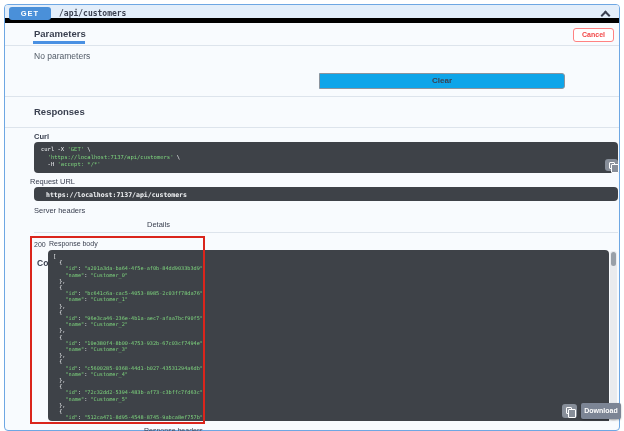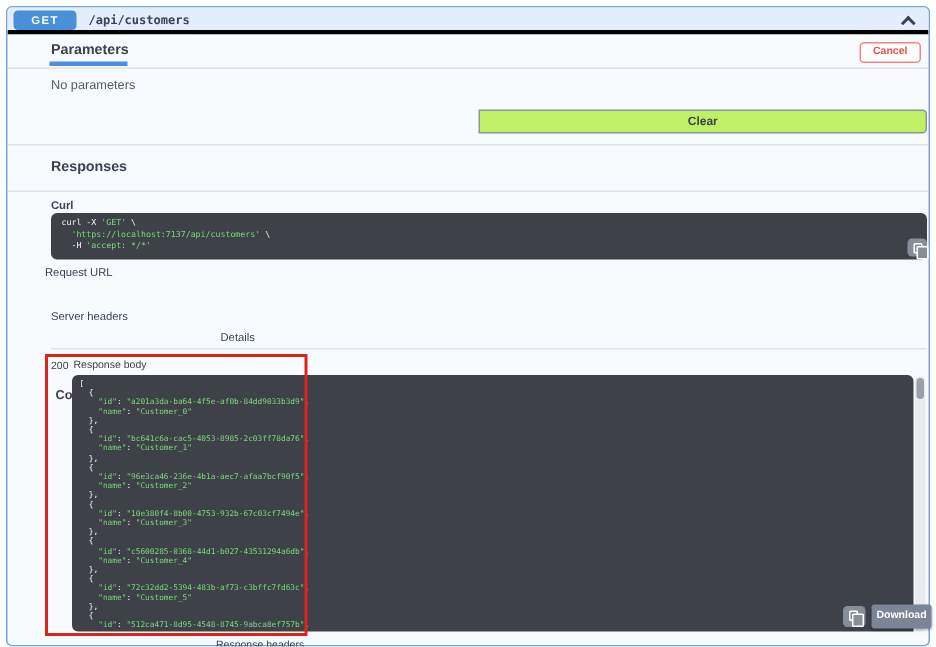--- a/index.html
+++ b/index.html
@@ -3,42 +3,42 @@
 <meta charset="utf-8">
 <style>
   * { margin:0; padding:0; box-sizing:border-box; }
   body { font-family:"Liberation Sans", sans-serif; background:#fff; }
   #app { position:relative; width:624px; height:431px; background:#fff; overflow:hidden; }
 
   .opblock { position:absolute; left:4px; top:4px; width:616px; height:427px;
              border:1px solid #6ea7e3; border-radius:4px; background:#f8fbfe; }
 
   .summary { position:absolute; left:0; top:0; width:100%; height:18px;
-             background:#e3eefa; border-bottom:3px solid #000000; border-radius:3px 3px 0 0; cursor:pointer; }
+             background:#e3eefa; border-bottom:5px solid #000000; border-radius:3px 3px 0 0; cursor:pointer; }
   .method-badge { position:absolute; left:4px; top:2px; width:42px; height:13px; background:#4a90d9;
                   border-radius:3px; color:#fff; font-size:7.5px; font-weight:bold; letter-spacing:1px;
                   text-align:center; line-height:13px; font-family:"Liberation Sans",sans-serif; }
   .path { position:absolute; left:54px; top:4px; font-family:"DejaVu Sans Mono",monospace;
           font-size:8px; font-weight:bold; color:#3b4151; }
   .chev { position:absolute; right:10px; top:7px; width:7px; height:7px;
           border-top:2px solid #3b4151; border-right:2px solid #3b4151; transform:rotate(-45deg); }
 
   .divider { position:absolute; left:0; width:100%; height:1px; background:#dde4ec; }
 
   .tab-label { position:absolute; left:29px; top:23px; font-size:9.5px; font-weight:bold; color:#3b4151; cursor:pointer;text-align:center; }
   .tab-underline { position:absolute; left:28px; top:36px; width:52px; height:3px; background:#4990e2; }
   .cancel-btn { position:absolute; right:5px; top:23px; width:41px; height:14px; background:#fff;
                 border:1.5px solid #ff8282; border-radius:3px; color:#f24646; font-size:7px; font-weight:bold;
                 text-align:center; line-height:11px; cursor:pointer; }
   .no-params { position:absolute; left:29px; top:46px; font-size:8.5px; color:#515a66; }
 
   .execute-btn { position:absolute; left:29px; top:68px; width:282px; height:16px; background:#4990e2;
                  border:1px solid #4990e2; border-radius:3px 0 0 3px; color:#fff; font-size:8px; font-weight:bold;
                  text-align:center; line-height:14px; cursor:pointer; }
-  .clear-btn { position:absolute; left:314px; top:68px; width:299px; height:16px; background:#bef264;
+  .clear-btn { position:absolute; left:314px; top:68px; width:246px; height:16px; background:#0ea5e9;
                border:1px solid #8b949e; border-radius:0 3px 3px 0; color:#3b4151; font-size:8px; font-weight:bold;
                text-align:center; line-height:14px; cursor:pointer; }
 
   .responses-title { position:absolute; left:29px; top:101px; font-size:9.5px; font-weight:bold; color:#3b4151; }
 
   .small-label { position:absolute; font-size:7.5px; color:#3b4151; }
 
   .dark { background:#3e4248; border-radius:4px; position:absolute; }
   .codetext { font-family:"DejaVu Sans Mono",monospace; color:#f4f6f8; white-space:pre; }
   .pn { color:#f4f6f8; }
@@ -107,20 +107,23 @@
       <pre class="codetext curl-pre"><span class="pn">curl -X </span><span class="st">'GET'</span><span class="pn"> \</span>
 <span class="pn">  </span><span class="st">'https://localhost:7137/api/customers'</span><span class="pn"> \</span>
 <span class="pn">  -H </span><span class="st">'accept: */*'</span>
 </pre>
       <div class="copy-btn curl-copy">
           <span class="copy-glyph"></span>
         </div>
     </div>
 
     <div class="small-label" style="left:25px; top:172px;">Request URL</div>
+    <div class="dark url-bar">
+      <div class="codetext url-text">https://localhost:7137/api/customers</div>
+    </div>
 
     <div class="small-label" style="left:29px; top:201px;">Server headers</div>
     <div class="code-header">Code</div>
     <div class="details-header">Details</div>
     <div class="divider" style="top:227px; left:29px; width:584px;"></div>
 
     <div class="status-code">200</div>
     <div class="respbody-label">Response body</div>
 
     <div class="dark resp-block">

